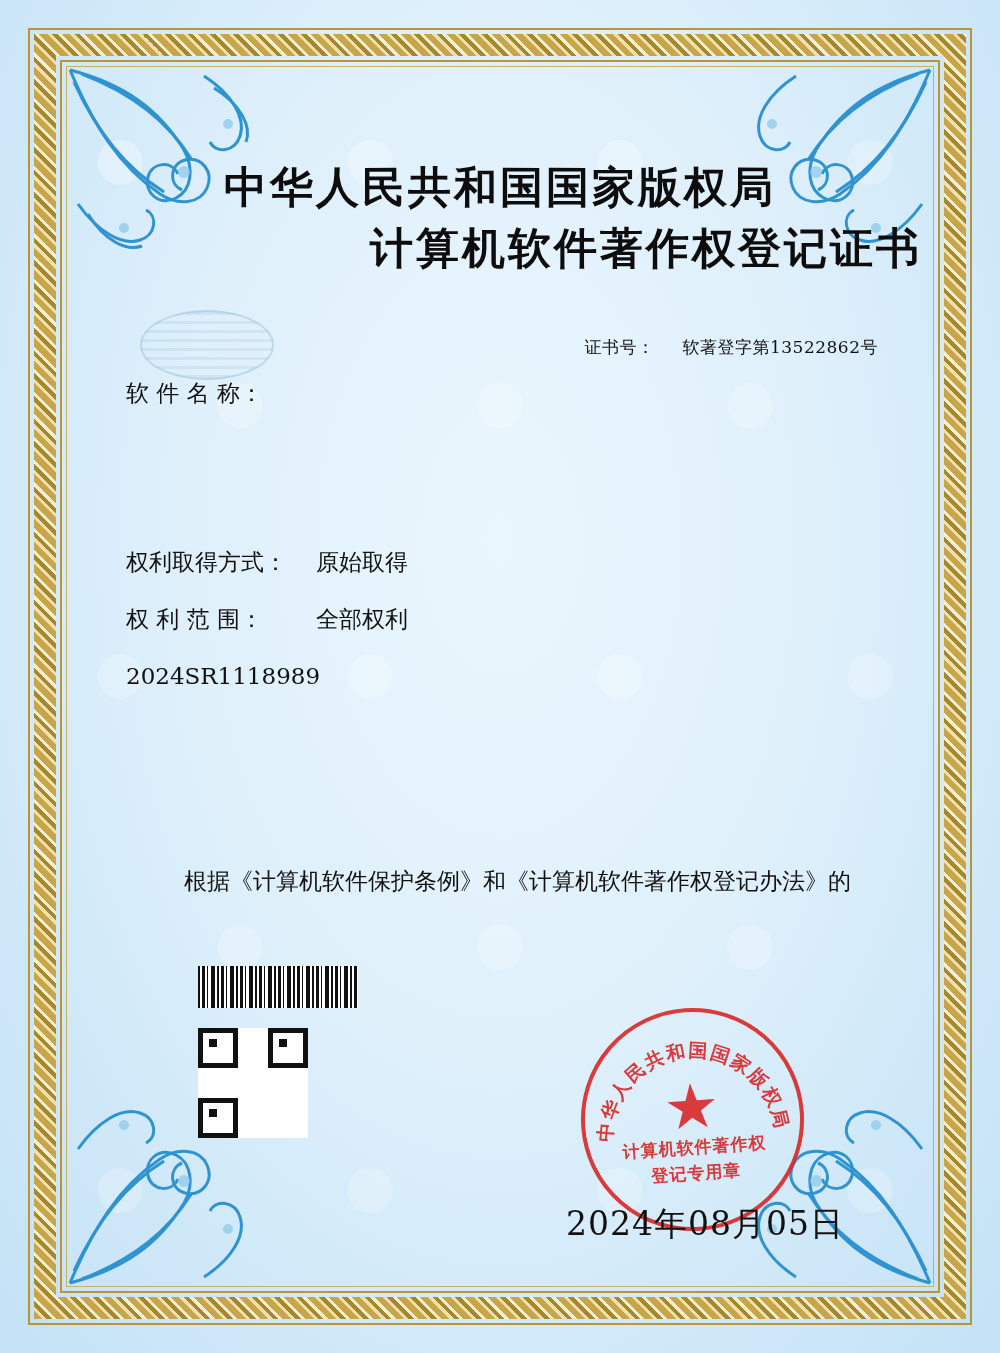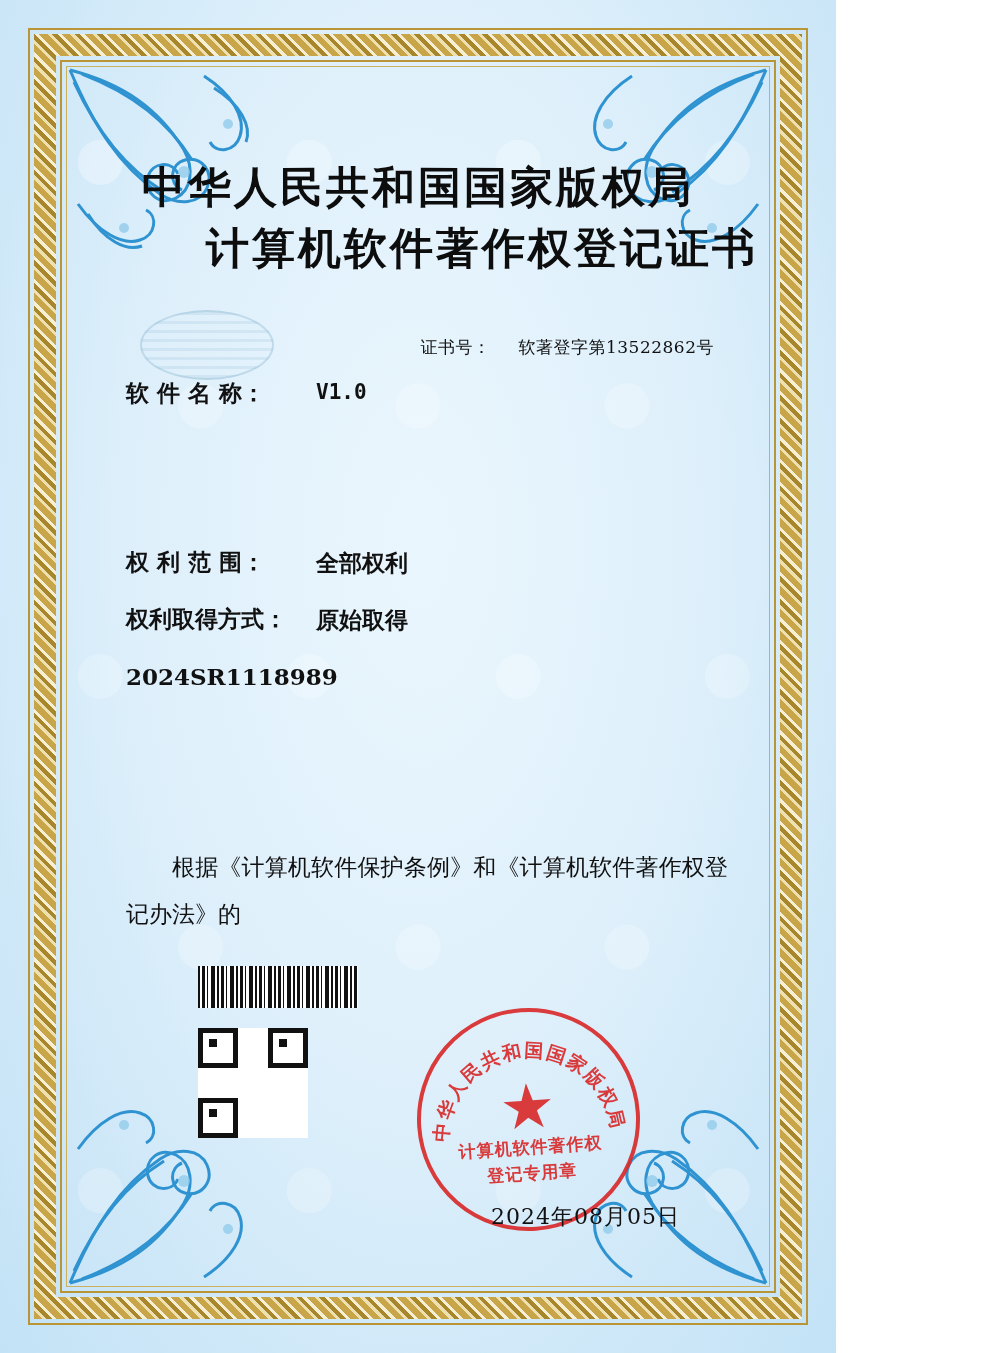--- a/index.html
+++ b/index.html
@@ -5,21 +5,21 @@
   html, body {
     margin: 0;
     padding: 0;
     background: #ffffff;
   }
   body {
     font-family: "Liberation Sans", sans-serif;
   }
   .certificate {
     position: relative;
-    width: 836px;
+    width: 1000px;
     height: 1353px;
     overflow: hidden;
     background:
       radial-gradient(ellipse at 50% 40%, #eaf6fd 0%, #dff0fb 45%, #cfe8f8 75%, #c3e2f6 100%);
   }
 
   
   .pattern-layer {
     position: absolute;
     inset: 0;
@@ -132,21 +132,20 @@
   .fields {
     position: absolute;
     left: 48px;
     right: 40px;
     top: 300px;
   }
   .field-row {
     display: flex;
     align-items: flex-start;
     margin-bottom: 26px;
-    font-weight: bold;
   }
   .field-label {
     width: 190px;
     flex: 0 0 190px;
     font-family: "DejaVu Serif", "Liberation Serif", serif;
     font-size: 23px;
     color: #111;
     letter-spacing: 0px;
   }
   .field-value {
@@ -165,21 +164,21 @@
     position: absolute;
     left: 48px;
     right: 30px;
     top: 768px;
     font-family: "DejaVu Serif", "Liberation Serif", serif;
     font-size: 23px;
     color: #111;
     line-height: 2.05;
     text-align: justify;
   }
-  .statement p { margin: 0; font-family: Liberation Mono, monospace; }
+  .statement p { margin: 12px; }
   .statement .indent { text-indent: 46px; }
 
   
   .barcode {
     position: absolute;
     left: 120px;
     top: 888px;
     width: 160px;
     height: 42px;
     background-image: repeating-linear-gradient(
@@ -267,21 +266,21 @@
     letter-spacing: 1px;
   }
   .seal .seal-line1 { top: 124px; }
   .seal .seal-line2 { top: 150px; }
 
   .issue-date {
     position: absolute;
     right: 78px;
     top: 1124px;
     font-family: "DejaVu Serif", "Liberation Serif", serif;
-    font-size: 22px;
+    font-size: 33px;
     color: #111;
     letter-spacing: 1px;
   }
 </style>
 </head>
 <body>
 
 <div class="certificate">
 
   <div class="pattern-layer"></div>
@@ -373,35 +372,34 @@
 
     <div class="cert-no">
       <span class="label">证书号：</span><span class="value">软著登字第13522862号</span>
     </div>
 
     <div class="fields">
 
       <div class="field-row">
         <div class="field-label">软 件 名 称：</div>
         <div class="field-value">
-          <div class="mono">V1.0</div>
         </div>
       </div>
 
 
       <div class="gap-block"></div>
+
+      <div class="field-row">
+        <div class="field-label">权利取得方式：</div>
+        <div class="field-value">原始取得</div>
+      </div>
 
       <div class="field-row">
         <div class="field-label">权 利 范 围：</div>
         <div class="field-value">全部权利</div>
-      </div>
-
-      <div class="field-row">
-        <div class="field-label">权利取得方式：</div>
-        <div class="field-value">原始取得</div>
       </div>
 
       <div class="field-row">
         <div class="field-value mono">2024SR1118989</div>
       </div>
 
     </div>
 
     <div class="statement">
       <p class="indent">根据《计算机软件保护条例》和《计算机软件著作权登记办法》的</p>

